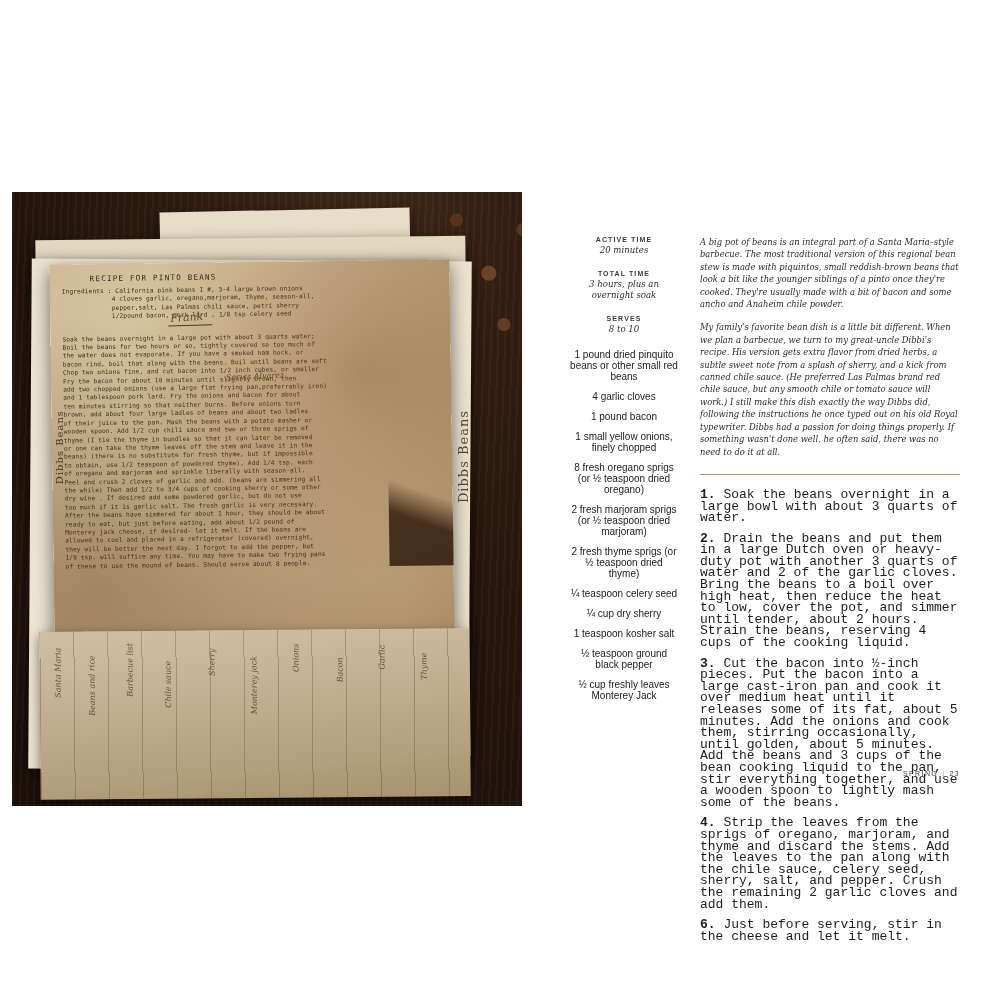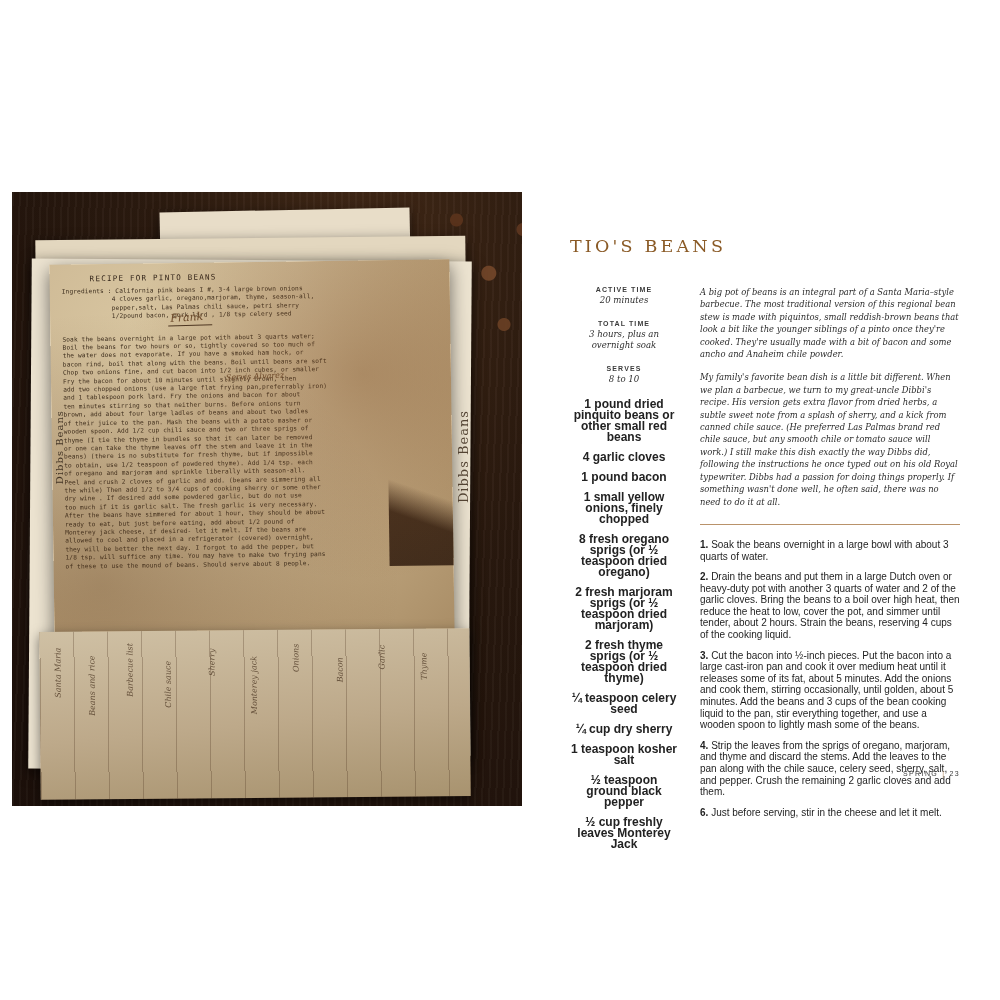--- a/index.html
+++ b/index.html
@@ -219,22 +219,22 @@
     color: #2e2e2e;
     margin-bottom: 14px;
   }
   .ing-list {
     list-style: none;
     margin: 12px 0 0 0;
     padding: 0;
   }
   .ing-list li {
     font-family: "Liberation Sans", sans-serif;
-    font-size: 12px;
-    font-weight: bold;
+    font-size: 10px;
+    font-weight: normal;
     line-height: 11px;
     color: #222;
     margin-bottom: 9px;
   }
 
   .headnote {
     font-family: "DejaVu Serif", serif;
     font-style: italic;
     font-size: 8.4px;
     line-height: 12.4px;
@@ -242,22 +242,22 @@
     text-align: left;
     margin: 0 0 11px 0;
   }
   .rule {
     height: 1px;
     background: #b9926a;
     margin: 16px 0 14px 0;
   }
   .steps { margin: 0; padding: 0; list-style: none; }
   .steps li {
-    font-family: Liberation Sans, sans-serif;
-    font-size: 10px;
+    font-family: Liberation Mono, monospace;
+    font-size: 13px;
     line-height: 11.6px;
     color: #1e1e1e;
     margin-bottom: 9px;
   }
   .steps .num { font-weight: bold; }
 
   .folio {
     position: absolute;
     left: 570px; top: 770px;
     width: 390px;
@@ -336,21 +336,20 @@
         <span class="scribble" style="left:210px; top:26px;">Monterey jack</span>
         <span class="scribble" style="left:252px; top:14px;">Onions</span>
         <span class="scribble" style="left:296px; top:28px;">Bacon</span>
         <span class="scribble" style="left:338px; top:16px;">Garlic</span>
         <span class="scribble" style="left:380px; top:24px;">Thyme</span>
       </div>
     </div>
   </div>
 
   <div class="content">
-    <h1 class="recipe-title">TIO'S BEANS</h1>
 
     <div class="cols">
 
       <div class="col-left">
         <div>
           <div class="meta-label">ACTIVE TIME</div>
           <div class="meta-value">20 minutes</div>
         </div>
         <div>
           <div class="meta-label">TOTAL TIME</div>

